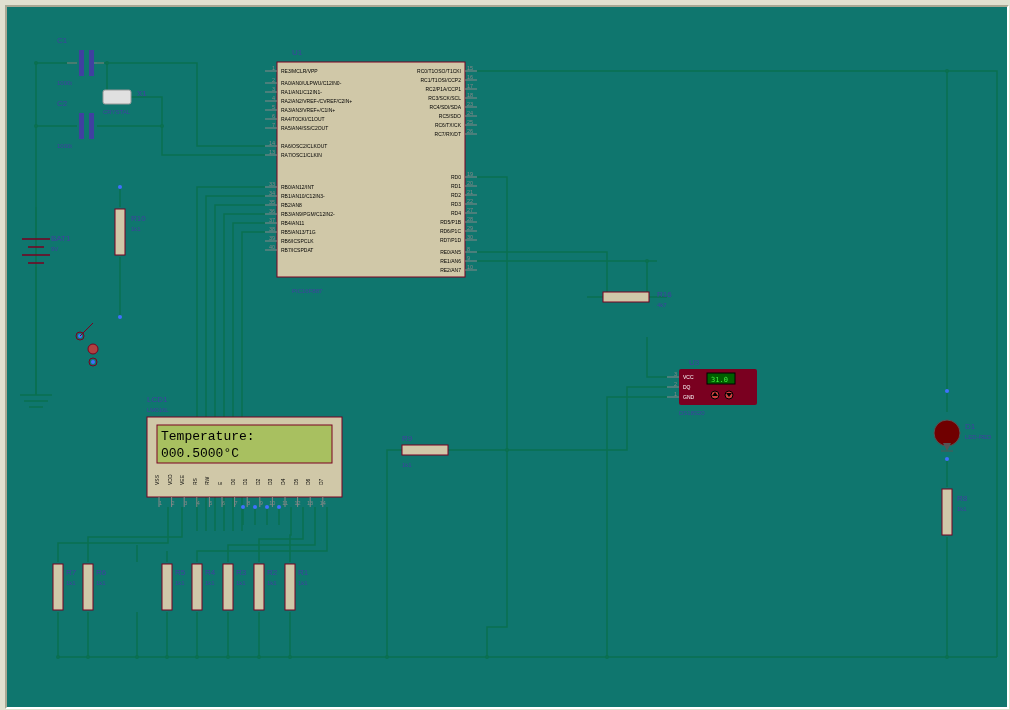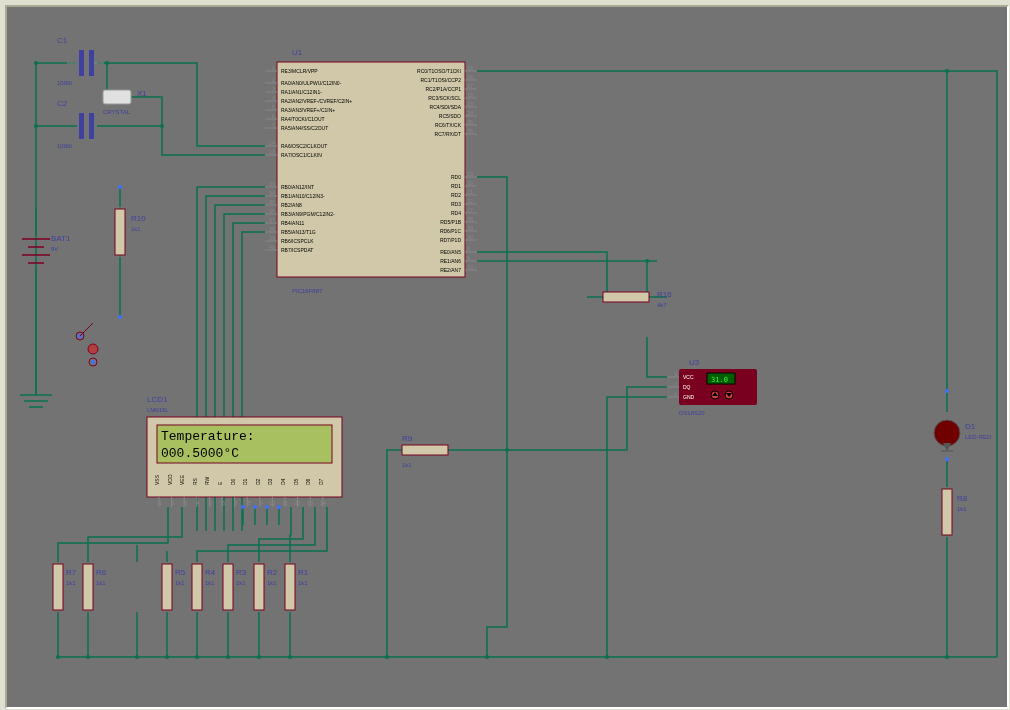--- a/index.html
+++ b/index.html
@@ -12,21 +12,21 @@
     height: 710px;
     position: relative;
     overflow: hidden;
   }
   .canvas {
     position: absolute;
     top: 5px;
     left: 5px;
     width: 1000px;
     height: 700px;
-    background: #737373;
+    background: #0f766e;
     border-left: 2px solid #a8a894;
     border-top: 2px solid #a8a894;
     border-right: 2px solid #fff;
     border-bottom: 2px solid #fff;
   }
   svg { position: absolute; top: 0; left: 0; }
   .wire { stroke: #0a7050; stroke-width: 1.5; fill: none; }
   .pin-line { stroke: #888; stroke-width: 1; }
   .dot { fill: #0a7050; }
   .blue-dot { fill: #4070ff; }

